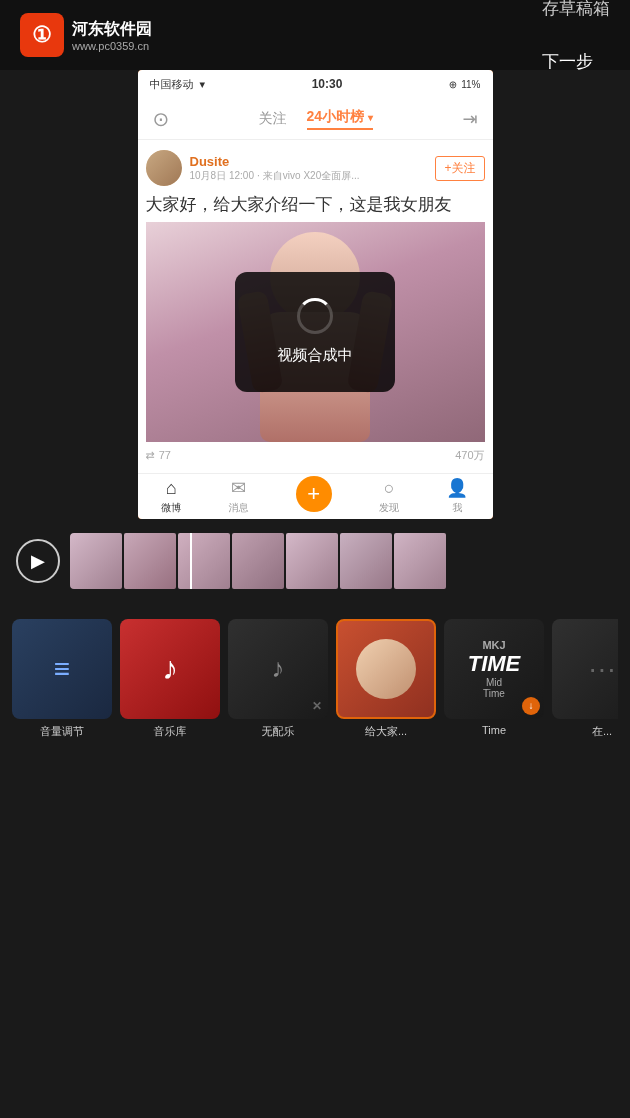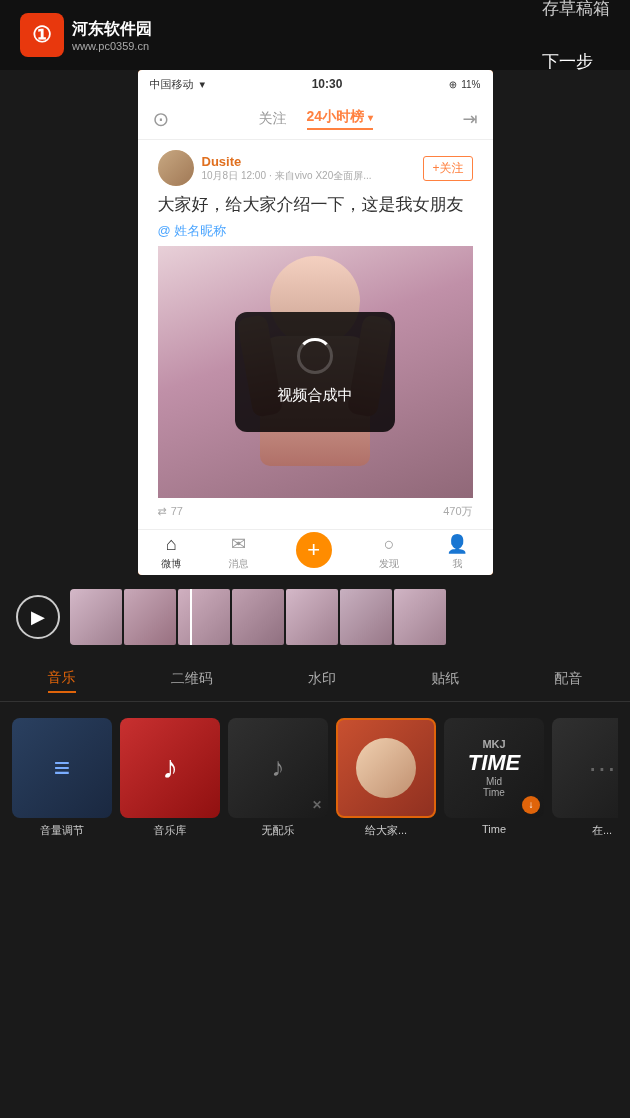--- a/index.html
+++ b/index.html
@@ -133,21 +133,21 @@
       color: #ff8140;
     }
     .weibo-nav-icon {
       font-size: 18px;
       color: #999;
     }
 
     
     .post-card {
       background: #fff;
-      padding: 10px 20px;
+      padding: 10px 8px;
     }
     .post-header {
       display: flex;
       align-items: center;
       justify-content: space-between;
       margin-bottom: 6px;
     }
     .post-user {
       display: flex;
       align-items: center;
@@ -190,21 +190,21 @@
     .post-mention {
       color: #4da6ff;
       font-size: 13px;
       margin-bottom: 6px;
     }
 
     
     .post-image-container {
       position: relative;
       width: 100%;
-      height: 252px;
+      height: 220px;
       background: #c8b0c0;
       overflow: hidden;
       font-family: Liberation Serif, serif;
     }
     .post-image-bg {
       width: 100%;
       height: 100%;
       background: linear-gradient(160deg, #e8d0d8 0%, #c090a8 40%, #906878 100%);
       display: flex;
       align-items: center;
@@ -502,21 +502,20 @@
           <div class="avatar-img"></div>
         </div>
         <div class="user-info">
           <div class="user-name">Dusite</div>
           <div class="user-meta">10月8日 12:00 · 来自vivo X20全面屏...</div>
         </div>
       </div>
       <button class="follow-btn">+关注</button>
     </div>
     <div class="post-text">大家好，给大家介绍一下，这是我女朋友</div>
-    <div class="post-mention">@ 姓名昵称</div>
 
     <div class="post-image-container">
       <div class="post-image-bg">
 
         <div style="position:relative; width:100%; height:100%;">
           <div style="position:absolute; top:10px; left:50%; transform:translateX(-50%); width:90px; height:90px; border-radius:50%; background:linear-gradient(180deg,#f4d0c0,#c8a090);"></div>
           <div style="position:absolute; top:90px; left:50%; transform:translateX(-50%); width:110px; height:130px; background:linear-gradient(180deg,#e8c0b0,#b07068); border-radius:20px 20px 10px 10px;"></div>
           <div style="position:absolute; top:70px; left:calc(50% - 70px); width:30px; height:100px; background:linear-gradient(180deg,#e0b8a8,#b07068); border-radius:10px; transform:rotate(-10deg);"></div>
           <div style="position:absolute; top:70px; left:calc(50% + 40px); width:30px; height:100px; background:linear-gradient(180deg,#e0b8a8,#b07068); border-radius:10px; transform:rotate(10deg);"></div>
         </div>
@@ -587,27 +586,20 @@
             <div class="frame-img" style="background:linear-gradient(135deg,#c8b0c0,#987888);"></div>
           </div>
         <div class="timeline-frame">
             <div class="frame-img" style="background:linear-gradient(135deg,#d0b4c4,#a08090);"></div>
           </div>
       </div>
       <div class="timeline-cursor"></div>
     </div>
   </div>
 
-  <div class="editor-toolbar">
-    <span class="toolbar-item active">音乐</span>
-    <span class="toolbar-item">二维码</span>
-    <span class="toolbar-item">水印</span>
-    <span class="toolbar-item">贴纸</span>
-    <span class="toolbar-item">配音</span>
-  </div>
 
   <div class="music-section">
     <div class="music-tiles">
 
       <div class="music-tile">
         <div class="music-tile-img tile-volume">
           <span class="tile-icon" style="font-size:28px; color:#7aadff;">≡</span>
         </div>
         <span class="tile-label">音量调节</span>
       </div>

